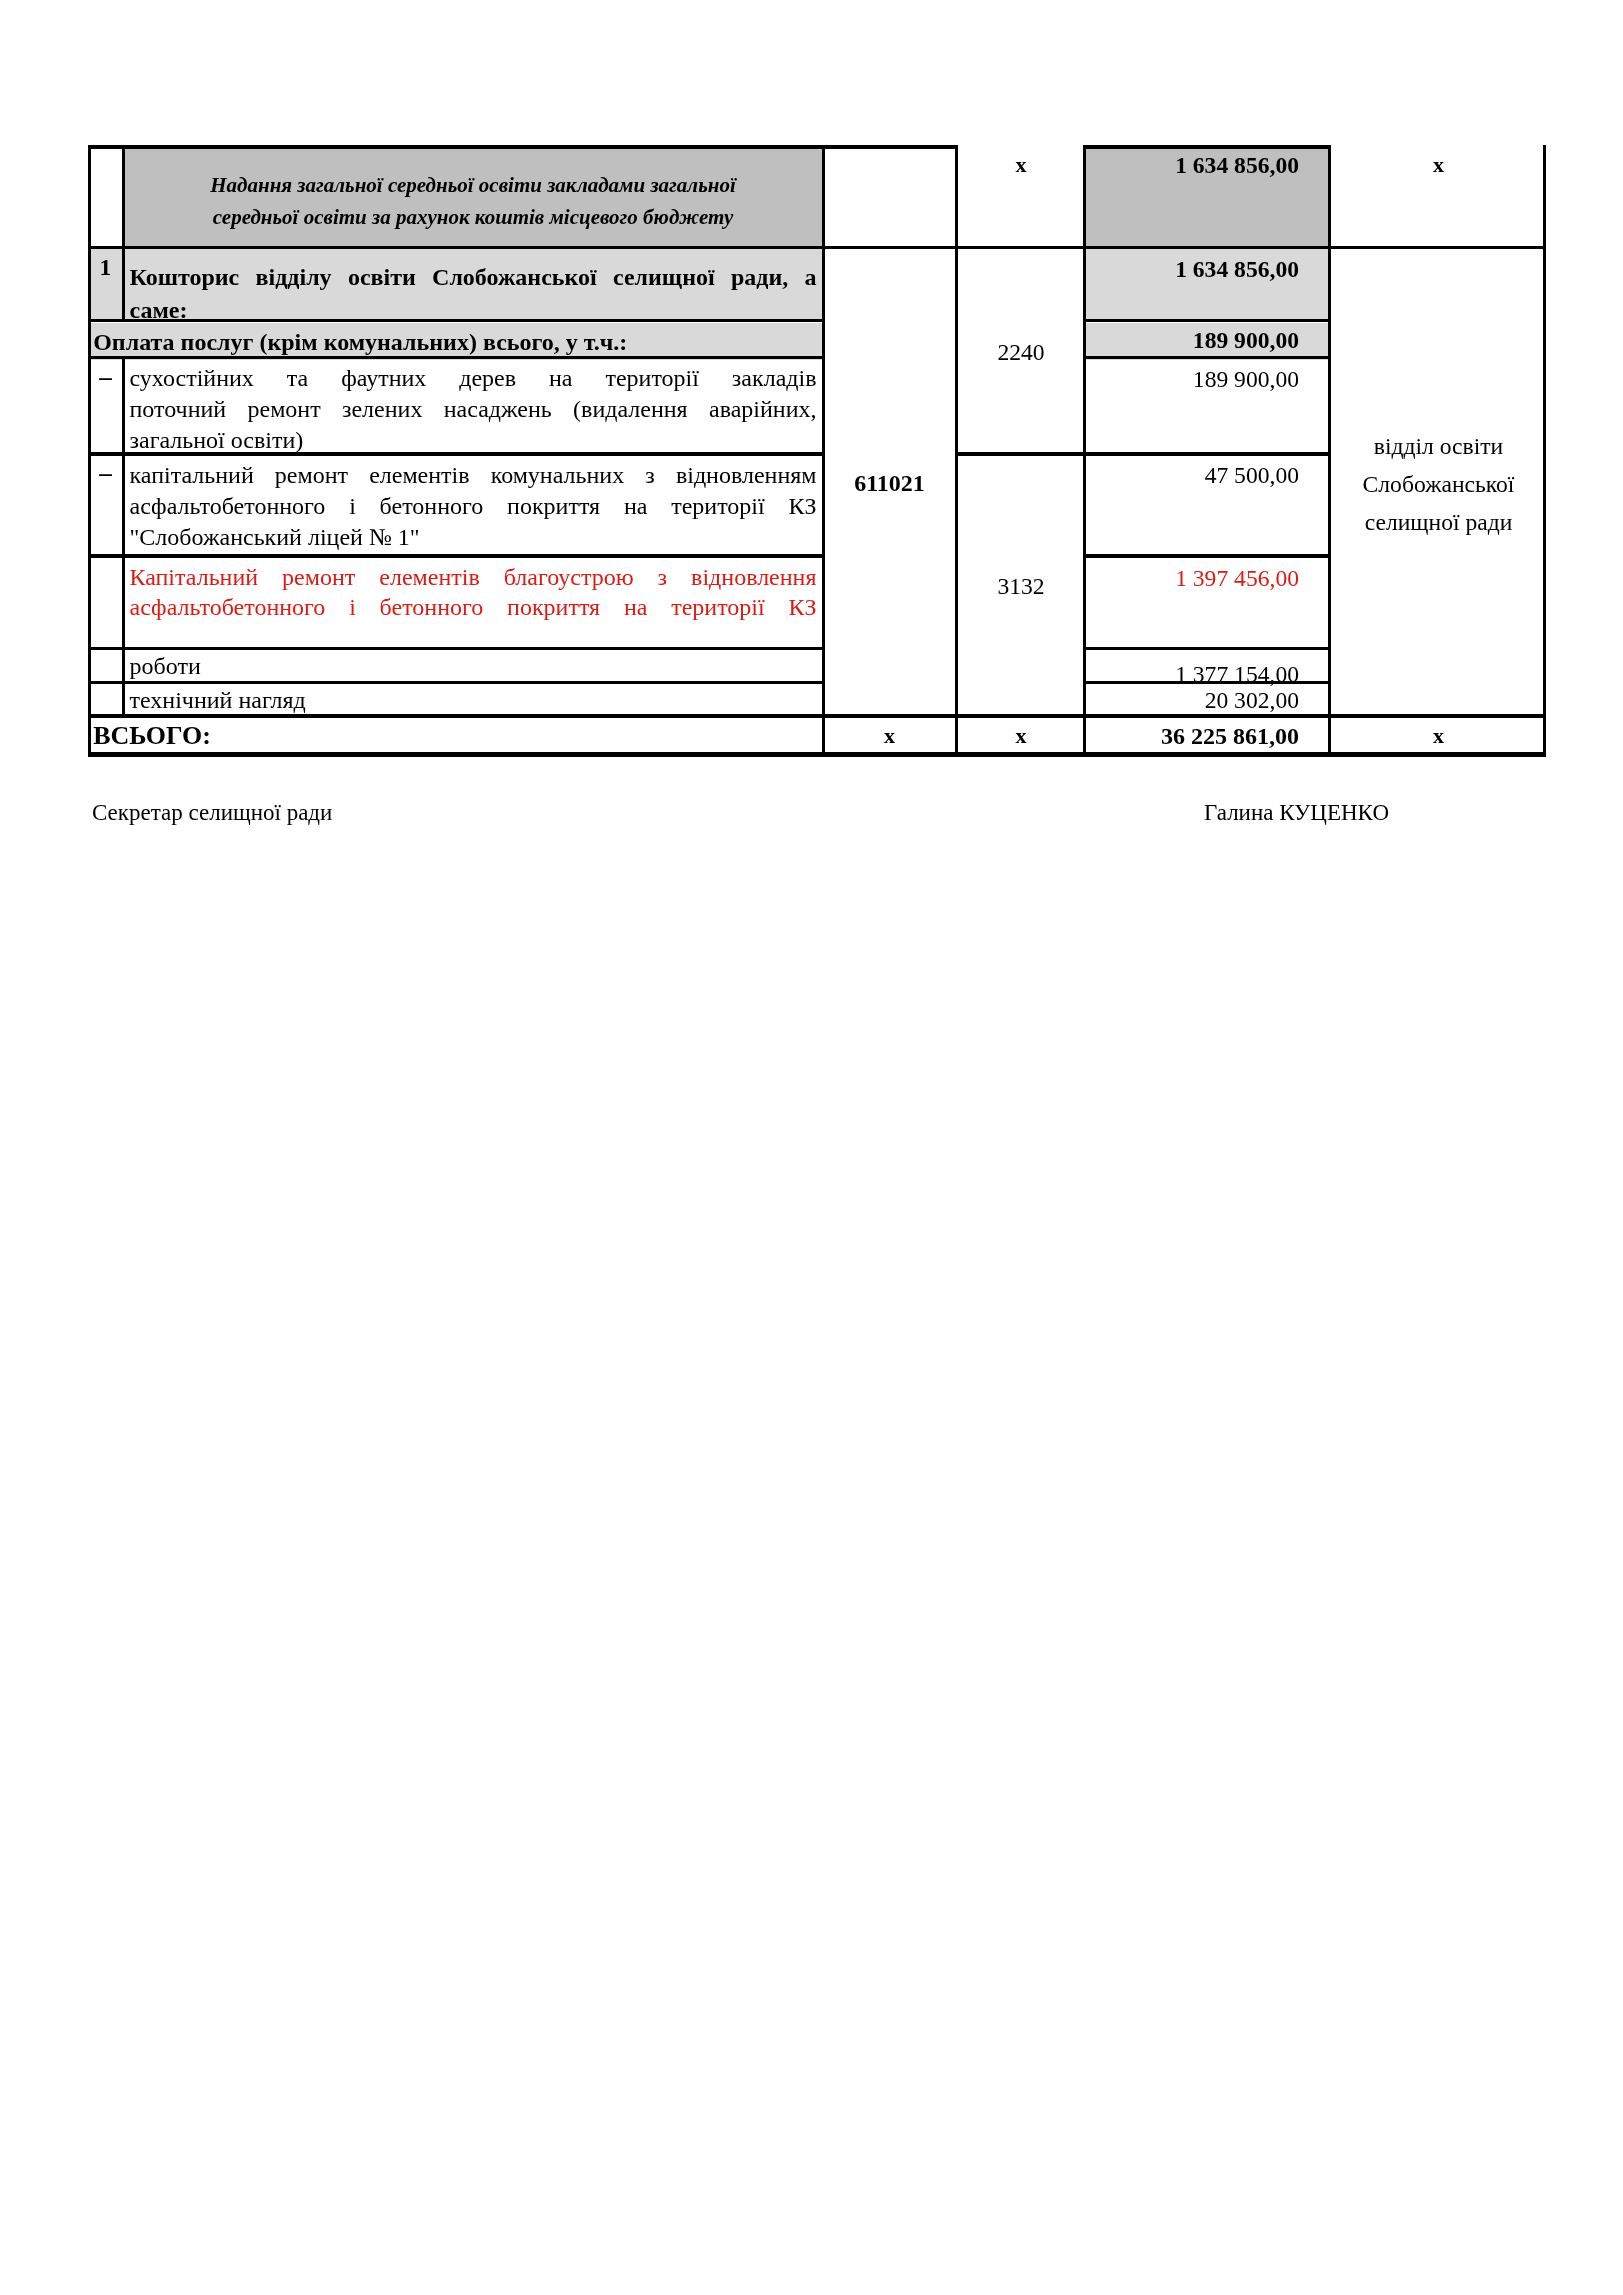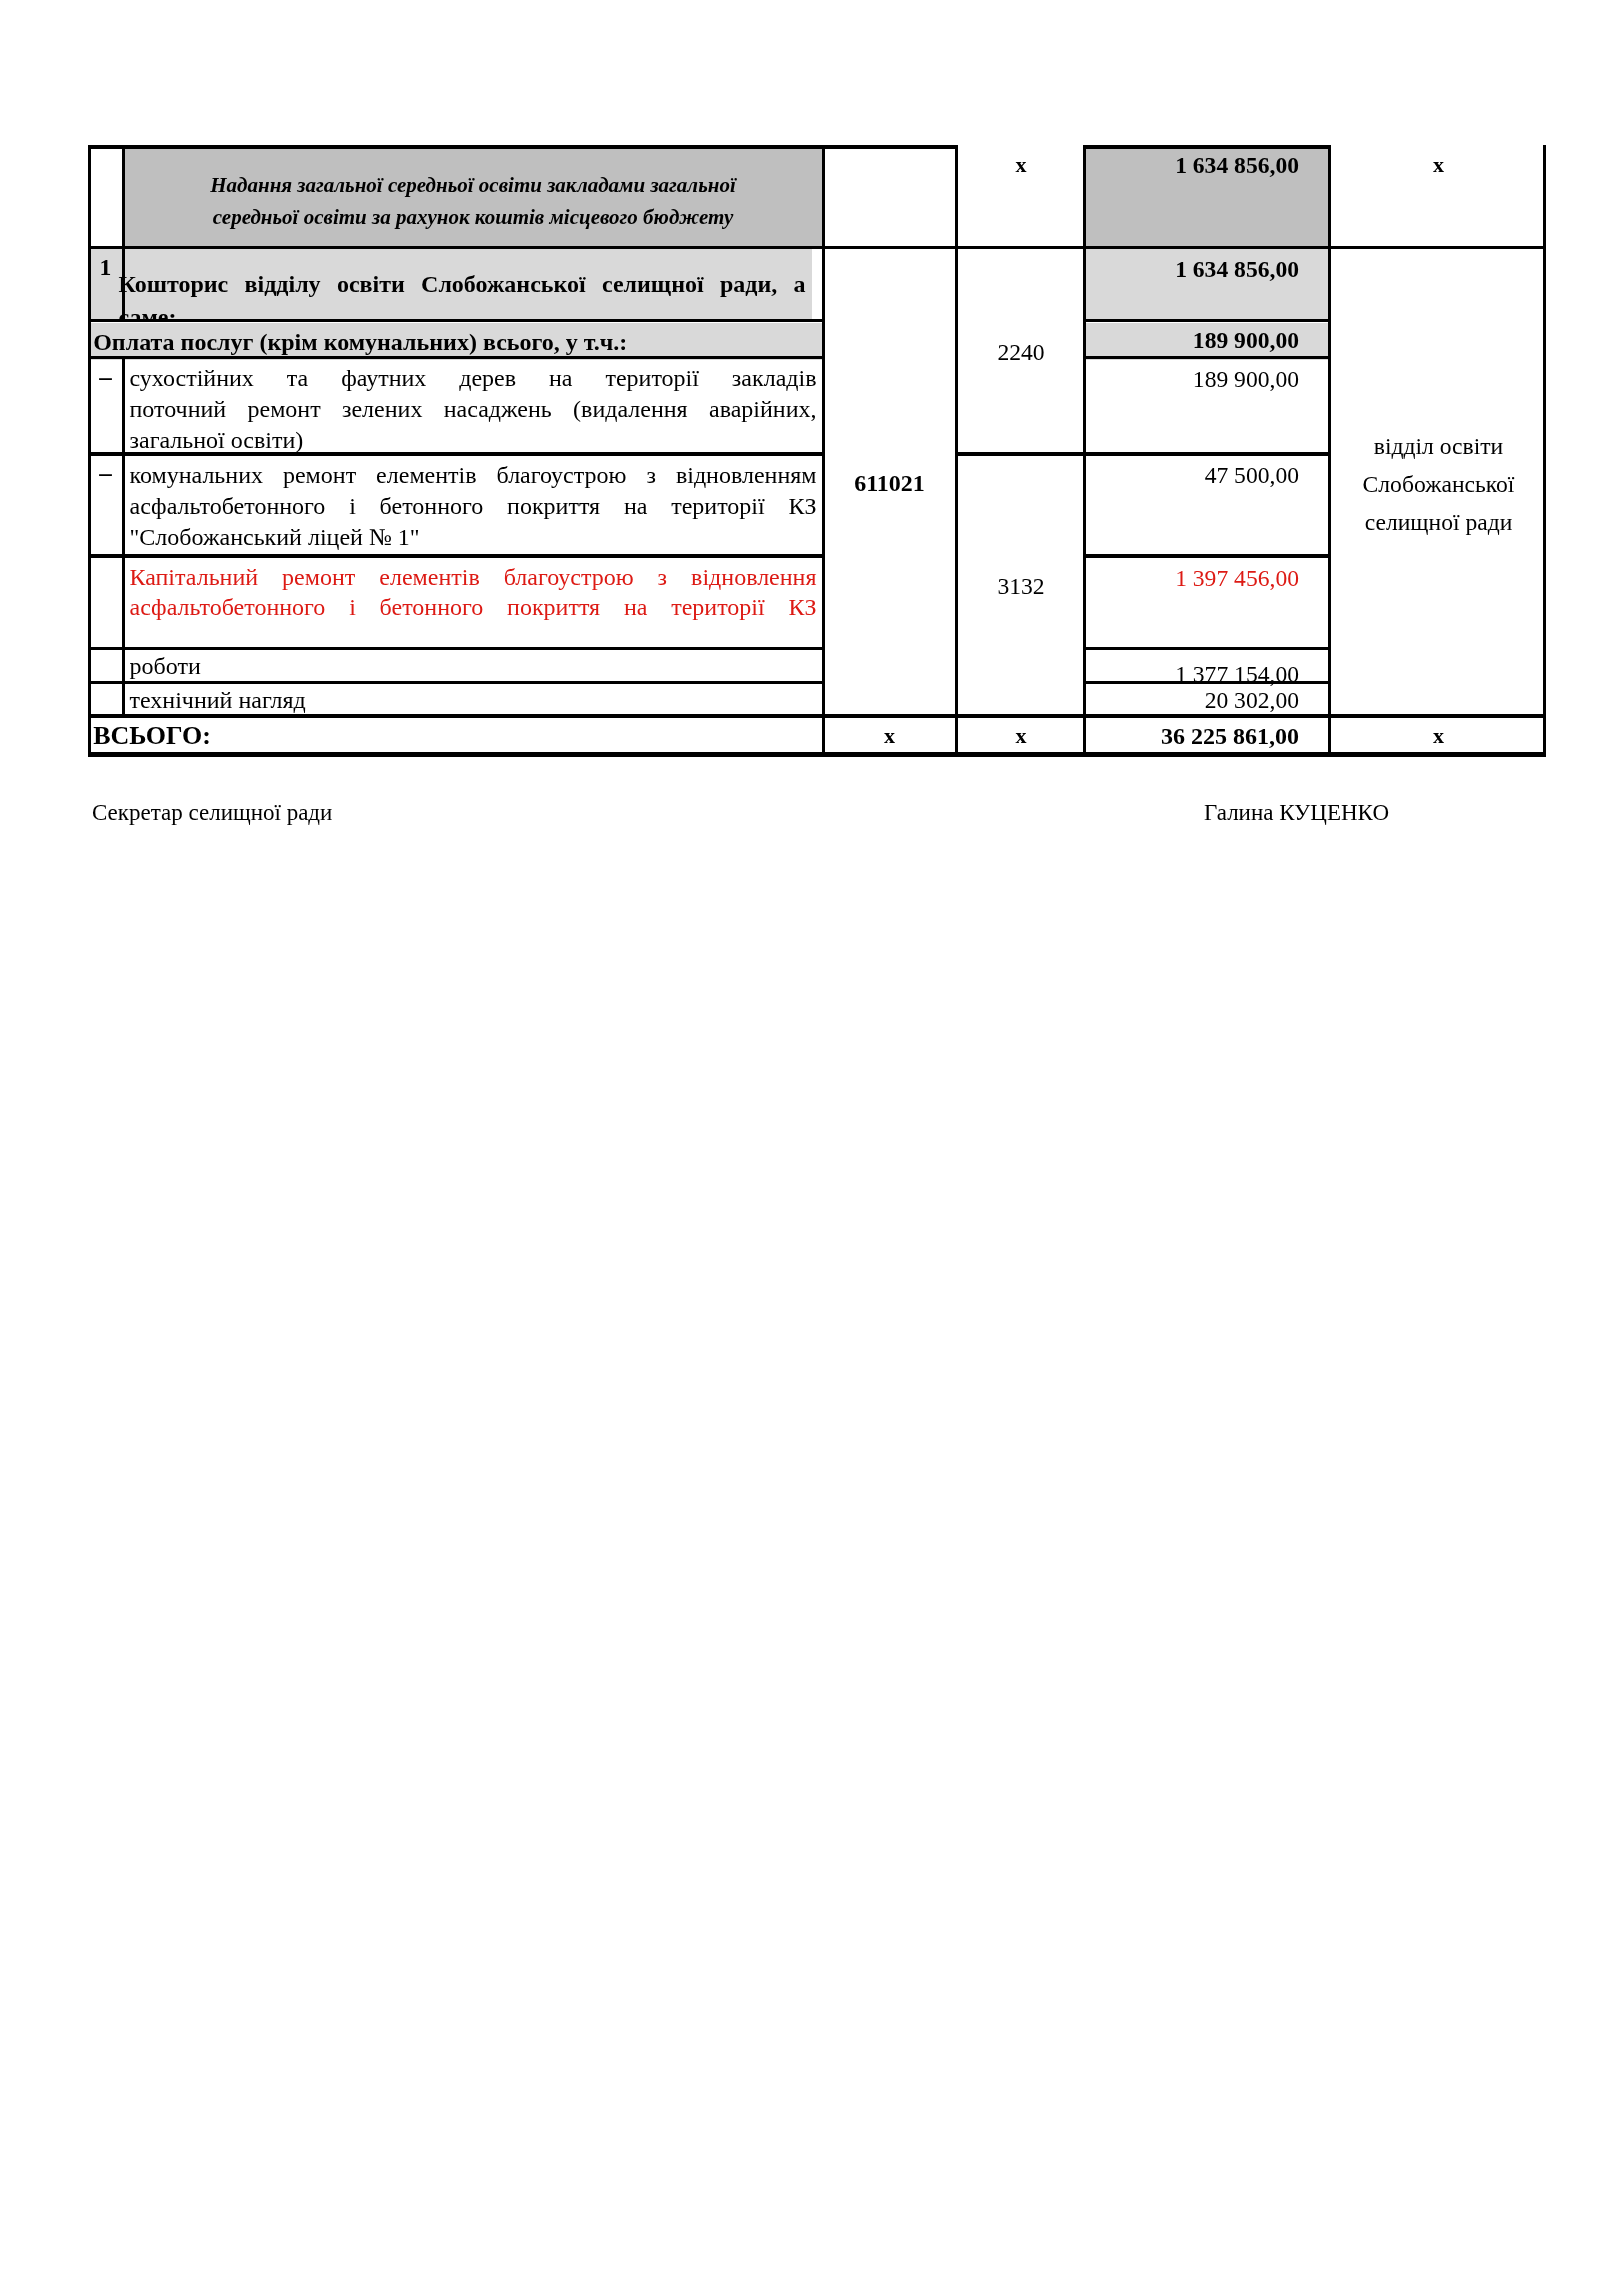--- a/index.html
+++ b/index.html
@@ -41,21 +41,21 @@
   </div>
 
   <div class="cell xmark" style="left:957px;top:145px;width:128px;height:104px;">x</div>
 
   <div class="cell bg-dark amount bold" style="left:1084px;top:145px;width:245px;height:104px;">1 634 856,00</div>
 
   <div class="cell xmark" style="left:1330px;top:145px;width:217px;height:104px;">x</div>
 
   <div class="cell bg-light xmark" style="left:88px;top:249px;width:35px;height:73px;padding-top:5.2px;font-size:23.6px;">1</div>
 
-  <div class="cell bg-light desc bold" style="left:112px;top:249px;width:700px;height:73px;line-height:33px;padding-top:19px;">
+  <div class="cell bg-light desc bold" style="left:123px;top:249px;width:700px;height:73px;line-height:33px;padding-top:12px;">
     <div class="jl">Кошторис відділу освіти Слобожанської селищної ради, а</div>
     <div>саме:</div>
   </div>
 
   <div class="cell bg-light amount bold" style="left:1084px;top:249px;width:245px;height:73px;">1 634 856,00</div>
 
   <div class="cell bg-light desc bold" style="left:88px;top:323px;width:735px;height:37px;padding:3.9px 5.2px 0 5.2px;">
     <div>Оплата послуг (крім комунальних) всього, у т.ч.:</div>
   </div>
 
@@ -67,21 +67,21 @@
     <div class="jl">сухостійних та фаутних дерев на території закладів</div>
     <div class="jl">поточний ремонт зелених насаджень (видалення аварійних,</div>
     <div>загальної освіти)</div>
   </div>
 
   <div class="cell amount" style="left:1084px;top:359px;width:245px;height:96px;">189 900,00</div>
 
   <div class="cell xmark" style="left:88px;top:455px;width:35px;height:102px;padding-top:3.9px;font-size:25px;">–</div>
 
   <div class="cell desc" style="left:123px;top:455px;width:700px;height:102px;padding-top:5.2px;">
-    <div class="jl">комунальних ремонт елементів благоустрою з відновленням</div>
+    <div class="jl">капітальний ремонт елементів комунальних з відновленням</div>
     <div class="jl">асфальтобетонного і бетонного покриття на території КЗ</div>
     <div>"Слобожанський ліцей № 1"</div>
   </div>
 
   <div class="cell amount" style="left:1084px;top:455px;width:245px;height:102px;">47 500,00</div>
 
   <div class="cell desc red" style="left:123px;top:558px;width:700px;height:93px;line-height:30px;">
     <div class="jl">Капітальний ремонт елементів благоустрою з відновлення</div>
     <div class="jl">асфальтобетонного і бетонного покриття на території КЗ</div>
   </div>

